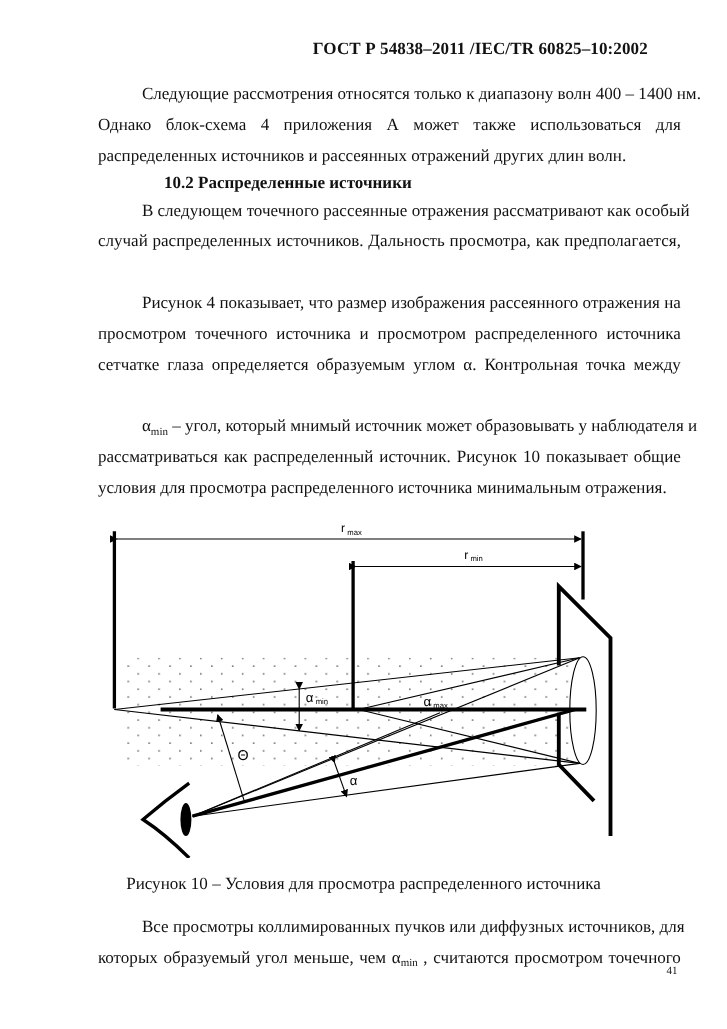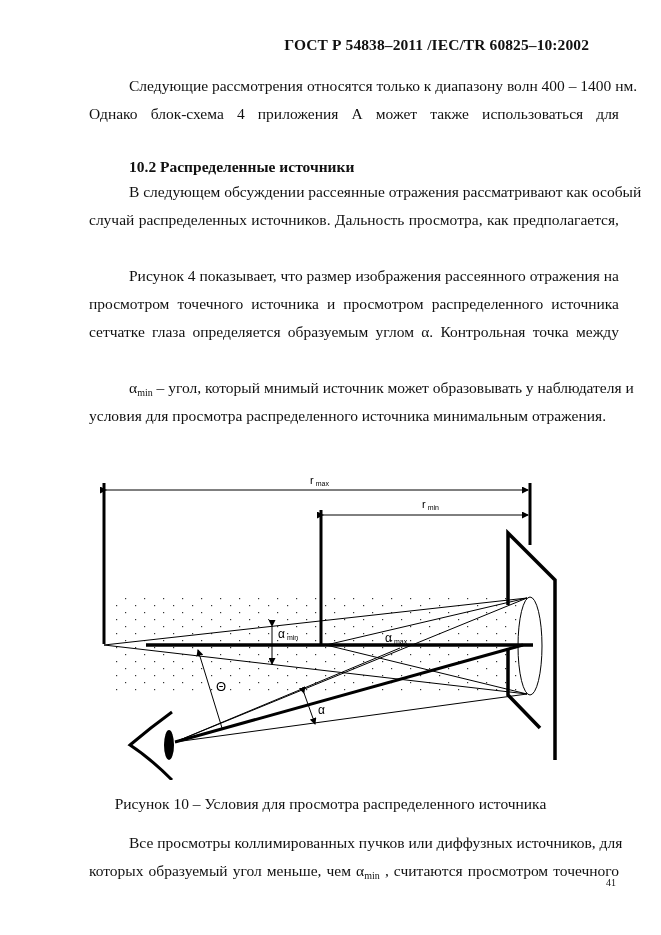--- a/index.html
+++ b/index.html
@@ -18,37 +18,39 @@
     svg text { font-family: "Liberation Sans", "DejaVu Sans", sans-serif; }
   </style>
 </head>
 <body>
 
 <div class="header">ГОСТ Р 54838–2011 /IEC/TR 60825–10:2002</div>
 
 <div class="para indent" style="top:72px;">
   <span class="line">Следующие рассмотрения относятся только к диапазону волн 400 – 1400 нм.</span>
   <span class="line" style="text-indent:0">Однако блок-схема 4 приложения А может также использоваться для</span>
+  <span class="line last" style="text-indent:0">распределенных источников и рассеянных отражений других длин волн.</span>
 </div>
 
-<div class="heading" style="top:158px;">10.2 Распределенные источники</div>
+<div class="heading" style="top:158px;margin-left:20px;">10.2 Распределенные источники</div>
 
 <div class="para indent" style="top:178px;">
-  <span class="line">В следующем обсуждении рассеянные отражения рассматривают как особый</span>
+  <span class="line">В следующем точечного рассеянные отражения рассматривают как особый</span>
   <span class="line" style="text-indent:0">случай распределенных источников. Дальность просмотра, как предполагается,</span>
 </div>
 
 <div class="para indent" style="top:262px;">
   <span class="line">Рисунок 4 показывает, что размер изображения рассеянного отражения на</span>
   <span class="line" style="text-indent:0">просмотром точечного источника и просмотром распределенного источника</span>
   <span class="line" style="text-indent:0">сетчатке глаза определяется образуемым углом α. Контрольная точка между</span>
 </div>
 
 <div class="para indent" style="top:374px;">
   <span class="line"><span>α</span><sub>min</sub><span> – угол, который мнимый источник может образовывать у наблюдателя и</span></span>
+  <span class="line" style="text-indent:0">рассматриваться как распределенный источник. Рисунок 10 показывает общие</span>
   <span class="line last" style="text-indent:0">условия для просмотра распределенного источника минимальным отражения.</span>
 </div>
 
 <div class="figure">
   <svg width="661" height="310" viewBox="0 470 661 310" xmlns="http://www.w3.org/2000/svg">
     <defs>
       <pattern id="dots" x="0" y="0" width="19" height="14" patternUnits="userSpaceOnUse">
         <rect x="2" y="3" width="1.2" height="1.2" fill="#333"></rect>
         <rect x="11" y="10" width="1.2" height="1.2" fill="#333"></rect>
       </pattern>

